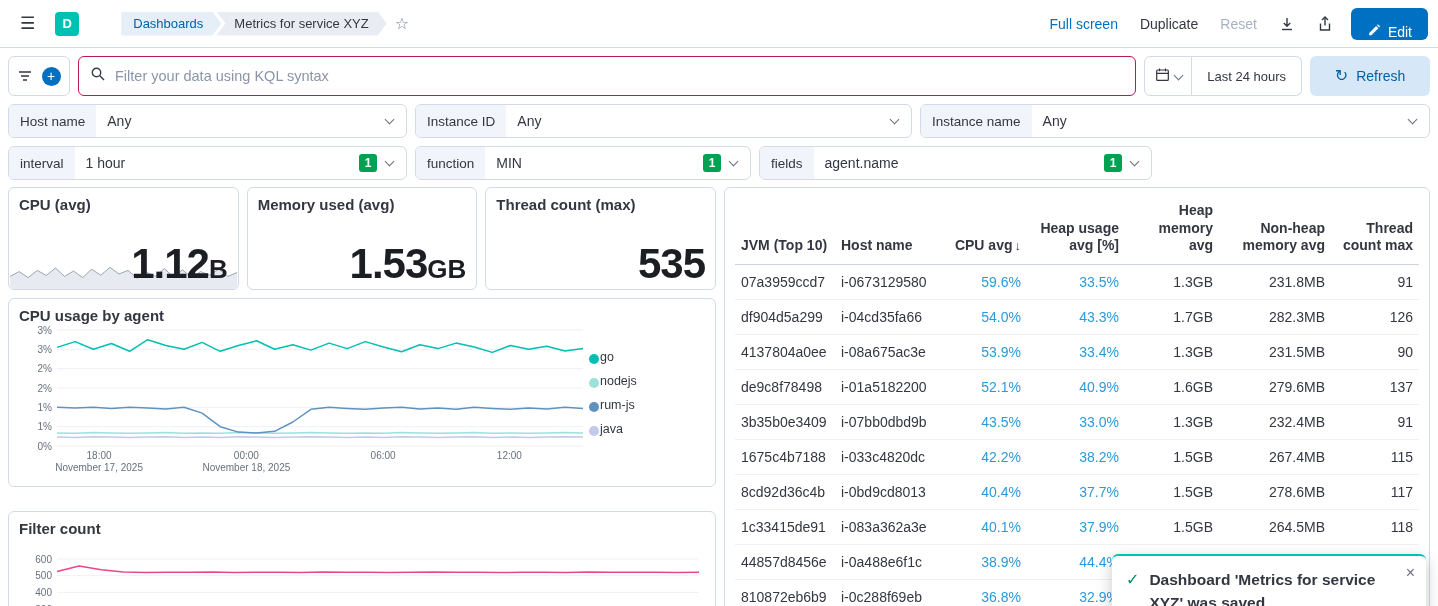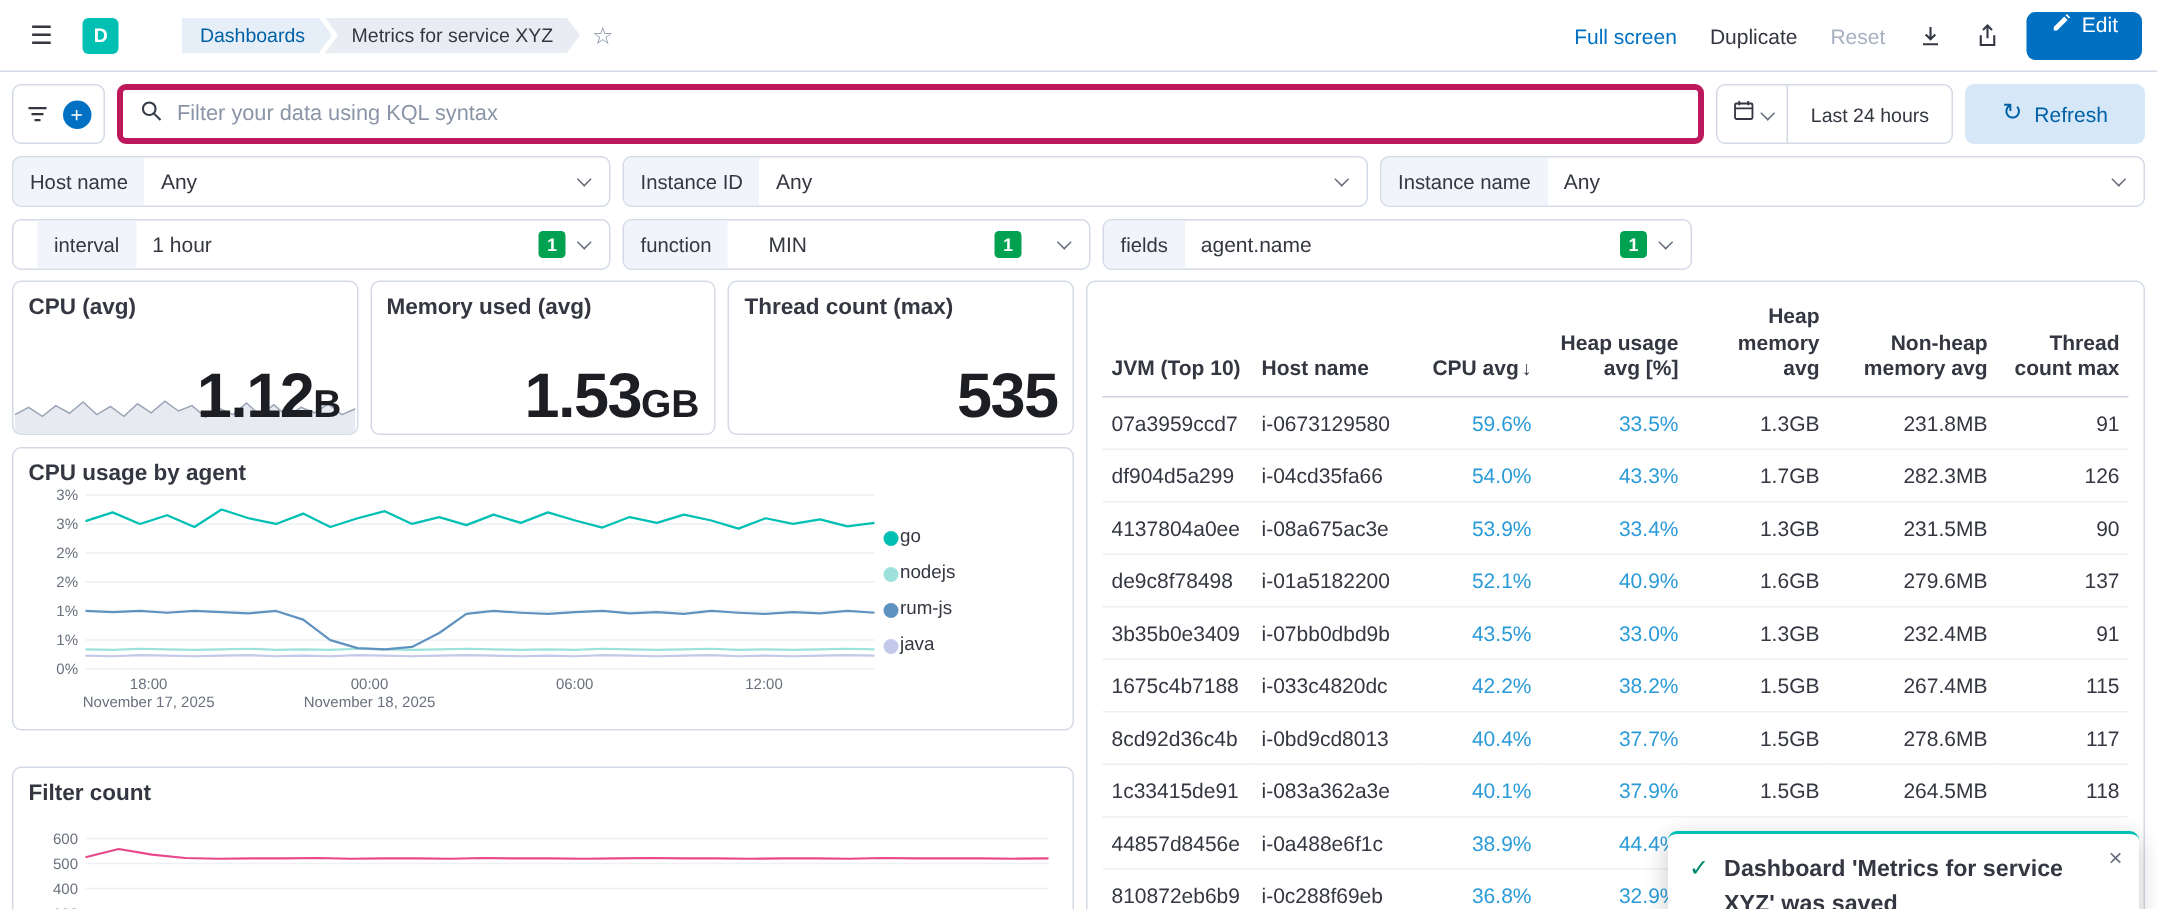--- a/index.html
+++ b/index.html
@@ -18,48 +18,48 @@
            clip-path: polygon(0 0, calc(100% - 9px) 0, 100% 50%, calc(100% - 9px) 100%, 0 100%, 9px 50%); }
   .star { font-size:16px; color:#7d8aa0; margin-left:8px; cursor:pointer; }
   .top-spacer { flex:1; }
   .hdr-actions { display:flex; align-items:center; gap:22px; margin-right:18px; }
   .hdr-link { font-size:14px; cursor:pointer; }
   .hdr-link.blue { color:#0071c2; }
   .hdr-link.dark { color:#343741; font-weight:500; }
   .hdr-link.disabled { color:#a7b1c2; }
   .icon-btn { display:flex; align-items:center; cursor:pointer; }
   .edit-btn { height:32px; background:#0071c2; border:none; border-radius:6px; color:#fff; font-size:14px; font-weight:500;
-              display:flex; align-items:flex-start; gap:7px; padding:0 16px; cursor:pointer; font-family:inherit; }
+              display:flex; align-items:flex-end; gap:7px; padding:0 16px; cursor:pointer; font-family:inherit; }
 
   
   .query-row { display:flex; align-items:center; gap:8px; margin:8px 8px 0 8px; height:40px; }
   .filter-group { width:62px; height:40px; border:1px solid #d3dae6; border-radius:6px; display:flex; align-items:center; justify-content:space-evenly; background:#fff; }
   .plus-circle { width:19px; height:19px; border-radius:50%; background:#0071c2; color:#fff; font-size:14px; line-height:1; display:flex; align-items:center; justify-content:center; cursor:pointer; }
-  .search-box { flex:1; height:40px; border:4px solid #be185d; border-radius:6px; display:flex; align-items:center; gap:9px; padding:0 11px; background:#fff; }
+  .search-box { flex:1; height:40px; border:1px solid #be185d; border-radius:6px; display:flex; align-items:center; gap:9px; padding:0 11px; background:#fff; }
   .search-box input { border:none; outline:none; flex:1; font-size:14.5px; font-family:inherit; color:#343741; background:transparent; }
   .search-box input::placeholder { color:#8b95a8; }
   .date-group { display:flex; height:40px; }
   .cal-btn { width:48px; border:1px solid #d3dae6; border-radius:6px 0 0 6px; display:flex; align-items:center; justify-content:center; gap:5px; cursor:pointer; background:#fff; }
   .range-btn { border:1px solid #d3dae6; border-left:none; border-radius:0 6px 6px 0; display:flex; align-items:center; padding:0 15px; font-size:13px; color:#343741; cursor:pointer; background:#fff; }
   .refresh-btn { height:40px; min-width:120px; border:none; border-radius:6px; background:#d6e8f8; color:#0061a6; font-size:14px; font-weight:500;
                  display:flex; align-items:center; justify-content:center; gap:8px; cursor:pointer; font-family:inherit; }
   .refresh-icon { font-size:16px; line-height:1; }
 
   
   .controls-row { display:flex; gap:8px; margin:8px 8px 0 8px; }
   .control { display:flex; align-items:center; height:34px; border:1px solid #d3dae6; border-radius:6px; background:#fff; overflow:hidden; cursor:pointer; }
   .control-label { background:#f1f4fa; align-self:stretch; display:flex; align-items:center; padding:0 11px; font-size:13.5px; color:#343741; }
   .control-value { padding:0 11px; font-size:14px; color:#343741; white-space:nowrap; }
   .flex-spacer { flex:1; }
   .badge { min-width:18px; height:18px; border-radius:3px; background:#00a251; color:#fff; font-size:12px; font-weight:700;
            display:flex; align-items:center; justify-content:center; padding:0 5px; }
   .chev { width:7px; height:7px; border-right:1.5px solid #69707d; border-bottom:1.5px solid #69707d; transform:rotate(45deg); display:inline-block; }
   .control .chev { margin:-3px 13px 0 9px; }
   .w-a { width:399px; } .w-b { width:497px; } .w-c { flex:1; }
-  .w-d { width:399px;padding-left:16px; } .w-e { width:312px;gap:16px; } .w-f { width:393px; }
+  .w-d { width:399px; } .w-e { width:336px; } .w-f { width:393px; }
 
   
   .dash { display:flex; gap:8px; padding:7px 8px 0 8px; align-items:flex-start; }
   .left-col { width:708px; flex:none; }
   .panel { border:1px solid #d3dae6; border-radius:6px; background:#fff; }
   .metrics-row { display:flex; gap:8px; margin-bottom:8px; }
   .metric-panel { flex:1; height:103px; position:relative; padding:8px 10px; overflow:hidden; }
   .panel-title { font-size:15px; font-weight:700; color:#343741; }
   .metric-value { position:absolute; right:10px; bottom:2px; font-size:42px; font-weight:700; color:#1d1e24; letter-spacing:-1px; line-height:1.1; z-index:2; }
   .metric-unit { font-size:26px; letter-spacing:0; }

